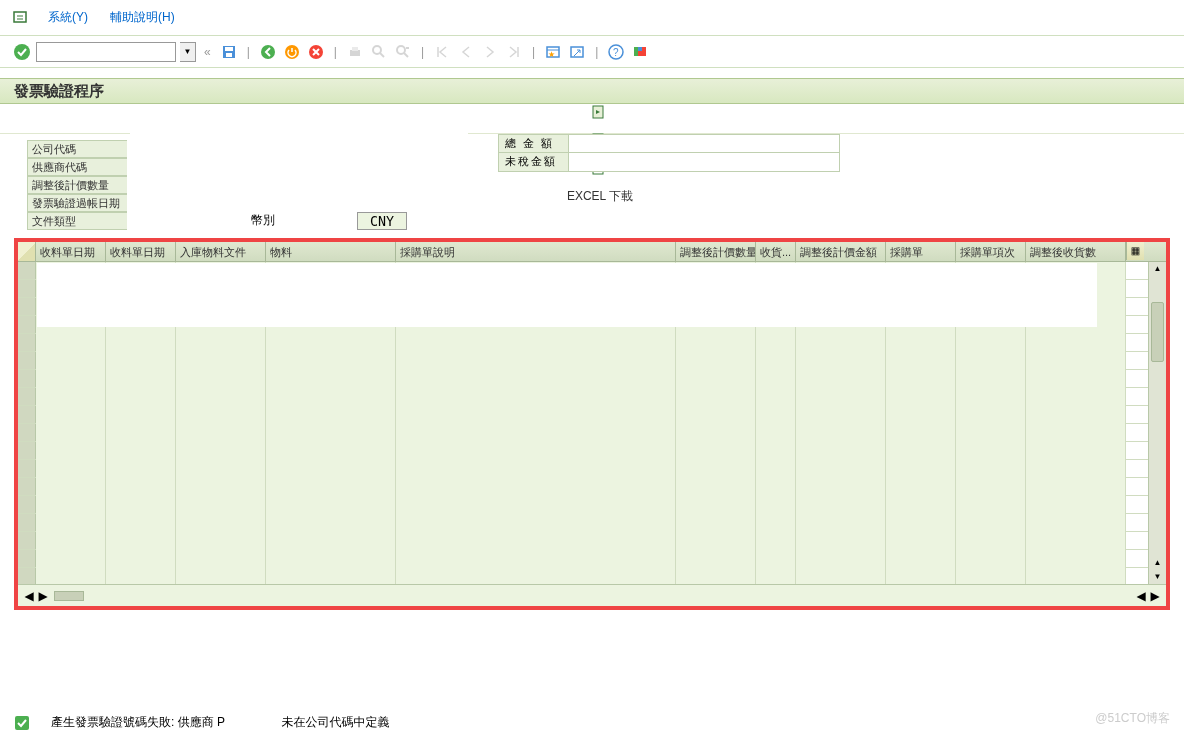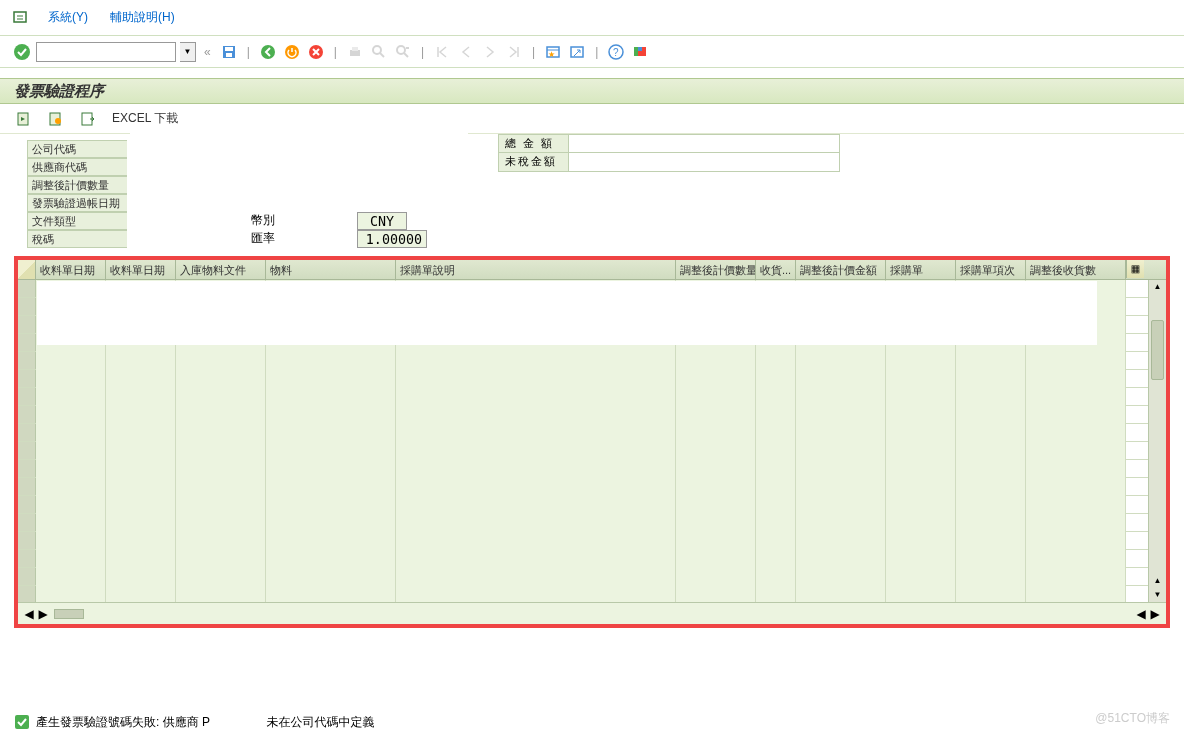--- a/index.html
+++ b/index.html
@@ -13,24 +13,24 @@
 
 .toolbar { height: 32px; border-bottom: 1px solid #d0e0c0; display: flex; align-items: center; padding-left: 12px; gap: 4px; }
 .cmd-input { width: 140px; height: 20px; border: 1px solid #999; background: #fff; }
 .cmd-dd { width: 16px; height: 20px; border: 1px solid #999; border-left: none; background: #f0f0f0; text-align: center; line-height: 18px; font-size: 8px; cursor: pointer; }
 .tb-sep { color: #999; margin: 0 4px; }
 .tb-btn { width: 20px; height: 20px; display: inline-flex; align-items: center; justify-content: center; cursor: pointer; }
 .tb-btn.disabled { opacity: 0.4; cursor: default; }
 
 
 .titlebar { height: 26px; background: linear-gradient(#e8f0d8, #d8e8c0); border: 1px solid #b0c890; border-left: none; border-right: none; display: flex; align-items: center; padding-left: 14px; margin-top: 10px; }
-.titlebar h1 { font-size: 15px; font-style: italic; font-weight: bold; color: #333; }
-
-
-.subtoolbar { height: 30px; display: flex; align-items: center; padding-left: 14px; gap: 12px; border-bottom: 1px solid #e0e8d0; }
+.titlebar h1 { font-size: 15px; font-weight: bold; color: #333; }
+
+
+.subtoolbar { height: 30px; display: flex; align-items: center; padding-left: 14px; gap: 12px; border-bottom: 1px solid #e0e8d0; flex-direction: column; }
 .subtoolbar .tb-btn { width: 20px; height: 20px; }
 .excel-label { color: #333; margin-left: 2px; }
 
 
 .form-area { padding: 6px 27px; position: relative; }
 .form-row { display: flex; height: 18px; align-items: center; }
 .form-label { width: 100px; border: 1px solid #c0d0b0; border-right: none; background: #e8f0dc; padding: 0 4px; height: 18px; line-height: 16px; font-size: 11px; color: #333; }
 .form-group-left { display: inline-block; }
 .mid-label { width: 110px; padding-left: 4px; height: 18px; line-height: 16px; }
 .mid-field { width: 50px; height: 18px; border: 1px solid #999; background: #ecf4e0; text-align: center; font-family: monospace; }
@@ -55,21 +55,21 @@
 .white-cover { position: absolute; background: #fff; }
 .grid-vscroll { position: absolute; right: 0; top: 20px; width: 18px; bottom: 22px; background: #e0e4d4; border-left: 1px solid #b8c8a8; }
 .grid-vscroll .thumb { position: absolute; top: 40px; height: 60px; left: 2px; right: 2px; background: #c8d0b8; border: 1px solid #a8b898; border-radius: 2px; }
 .grid-vscroll .arr { position: absolute; left: 0; right: 0; height: 14px; text-align: center; font-size: 8px; line-height: 14px; }
 .grid-hscroll { position: absolute; left: 0; right: 0; bottom: 0; height: 22px; background: #ecf4e0; border-top: 1px solid #b8c8a8; display: flex; align-items: center; justify-content: space-between; padding: 0 4px; }
 .grid-hscroll .arr { width: 14px; height: 14px; text-align: center; line-height: 14px; cursor: pointer; }
 .grid-hscroll .thumb { width: 30px; height: 10px; background: #c8d0b8; border: 1px solid #a8b898; margin: 0 4px; }
 .grid-cfg { width: 18px; height: 18px; border-left: 1px solid #a8b898; background: linear-gradient(#f0f0d0,#e0e0b0); text-align:center; line-height:18px; font-size:10px;}
 
 
-.statusbar { position: absolute; bottom: 10px; left: 14px; display: flex; align-items: flex-start; gap: 6px; }
+.statusbar { position: absolute; bottom: 10px; left: 14px; display: flex; align-items: flex-end; gap: 21px; }
 .status-icon { width: 16px; height: 16px; display: inline-block; }
 .watermark { position: absolute; bottom: 14px; right: 14px; color: #ccc; font-size: 12px; }
 
 
 .w0{width:70px}.w1{width:70px}.w2{width:90px}.w3{width:130px}.w4{width:280px}
 .w5{width:80px}.w6{width:40px}.w7{width:90px}.w8{width:70px}.w9{width:70px}.w10{width:100px}
 </style>
 </head>
 <body>
 
@@ -228,26 +228,20 @@
         <div class="form-label">調整後計價數量</div>
       </div>
     <div class="form-row">
         <div class="form-label">發票驗證過帳日期</div>
       </div>
     <div class="form-row">
       <div class="form-label">文件類型</div>
       <div style="width:120px"></div>
       <div class="mid-label">幣別</div>
       <input class="mid-field" value="CNY" style="">
-    </div>
-    <div class="form-row">
-      <div class="form-label">稅碼</div>
-      <div style="width:120px"></div>
-      <div class="mid-label">匯率</div>
-      <input class="mid-field2" value="1.00000" style="">
     </div>
   </div>
 
   <div class="white-cover" style="left:130px;top:-6px;width:338px;height:76px"></div>
 
   <div class="summary-box">
     <div class="summary-row">
         <div class="summary-label">總 金 額</div>
         <div class="summary-val"></div>
       </div>

